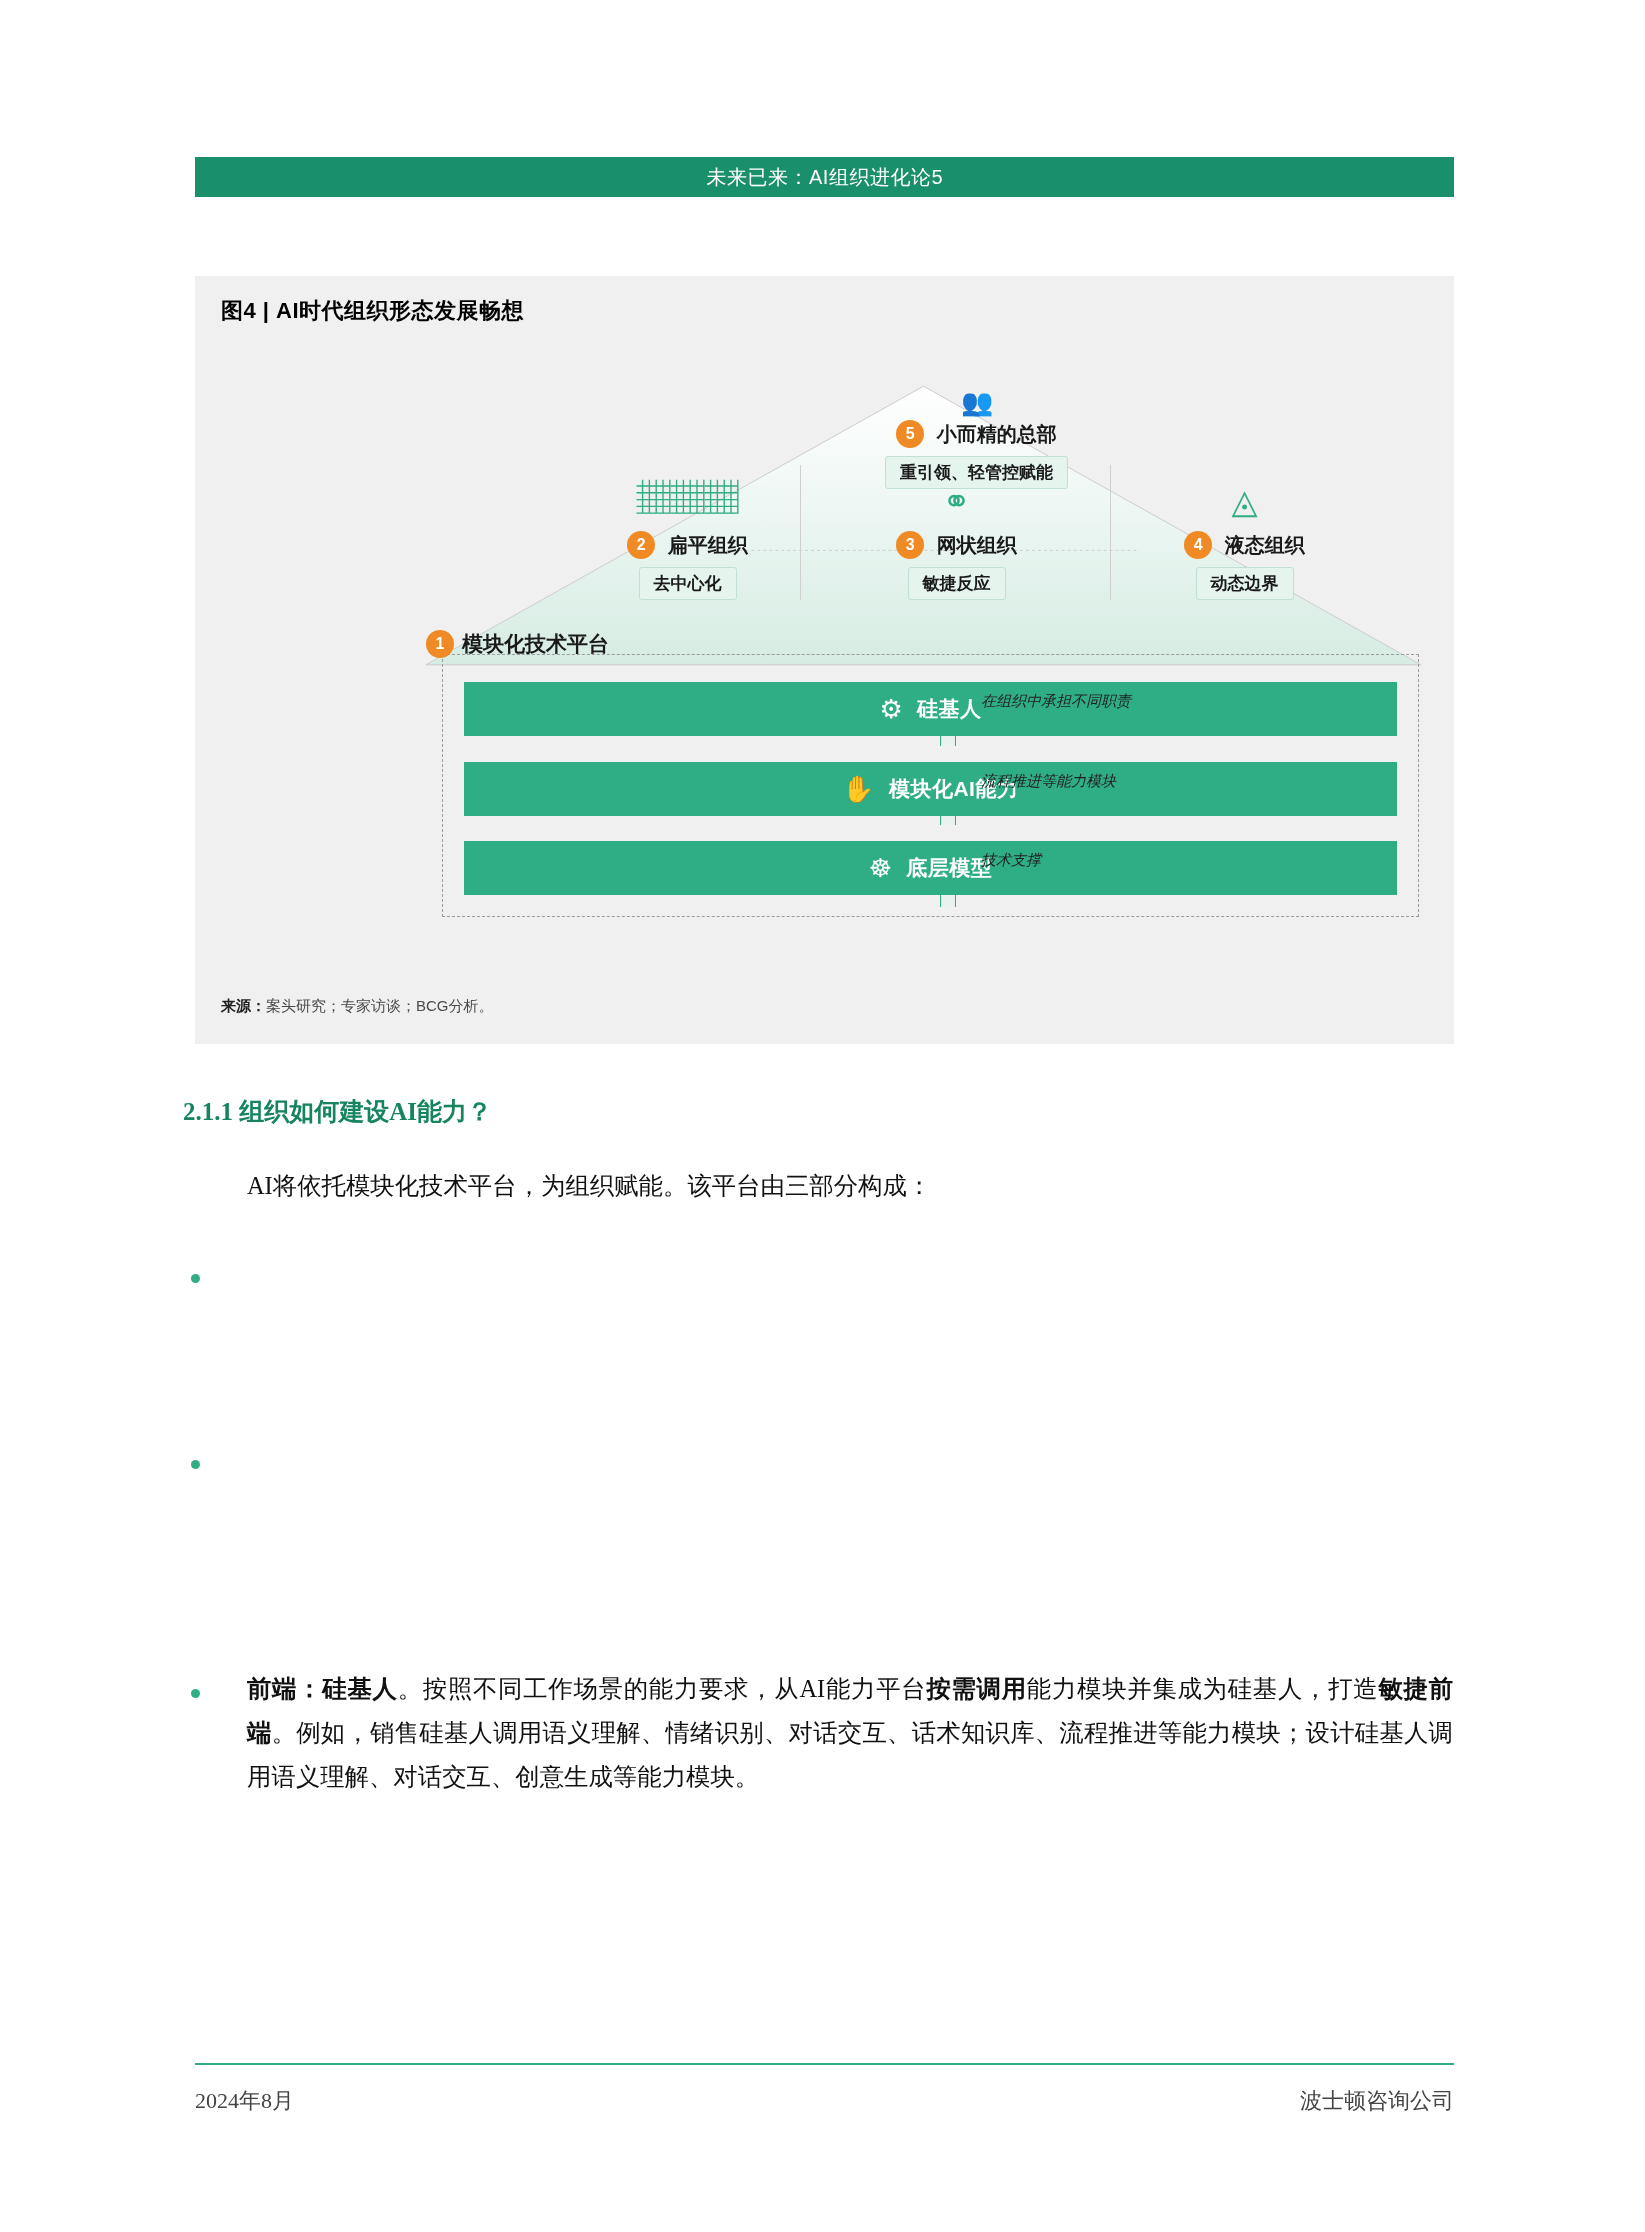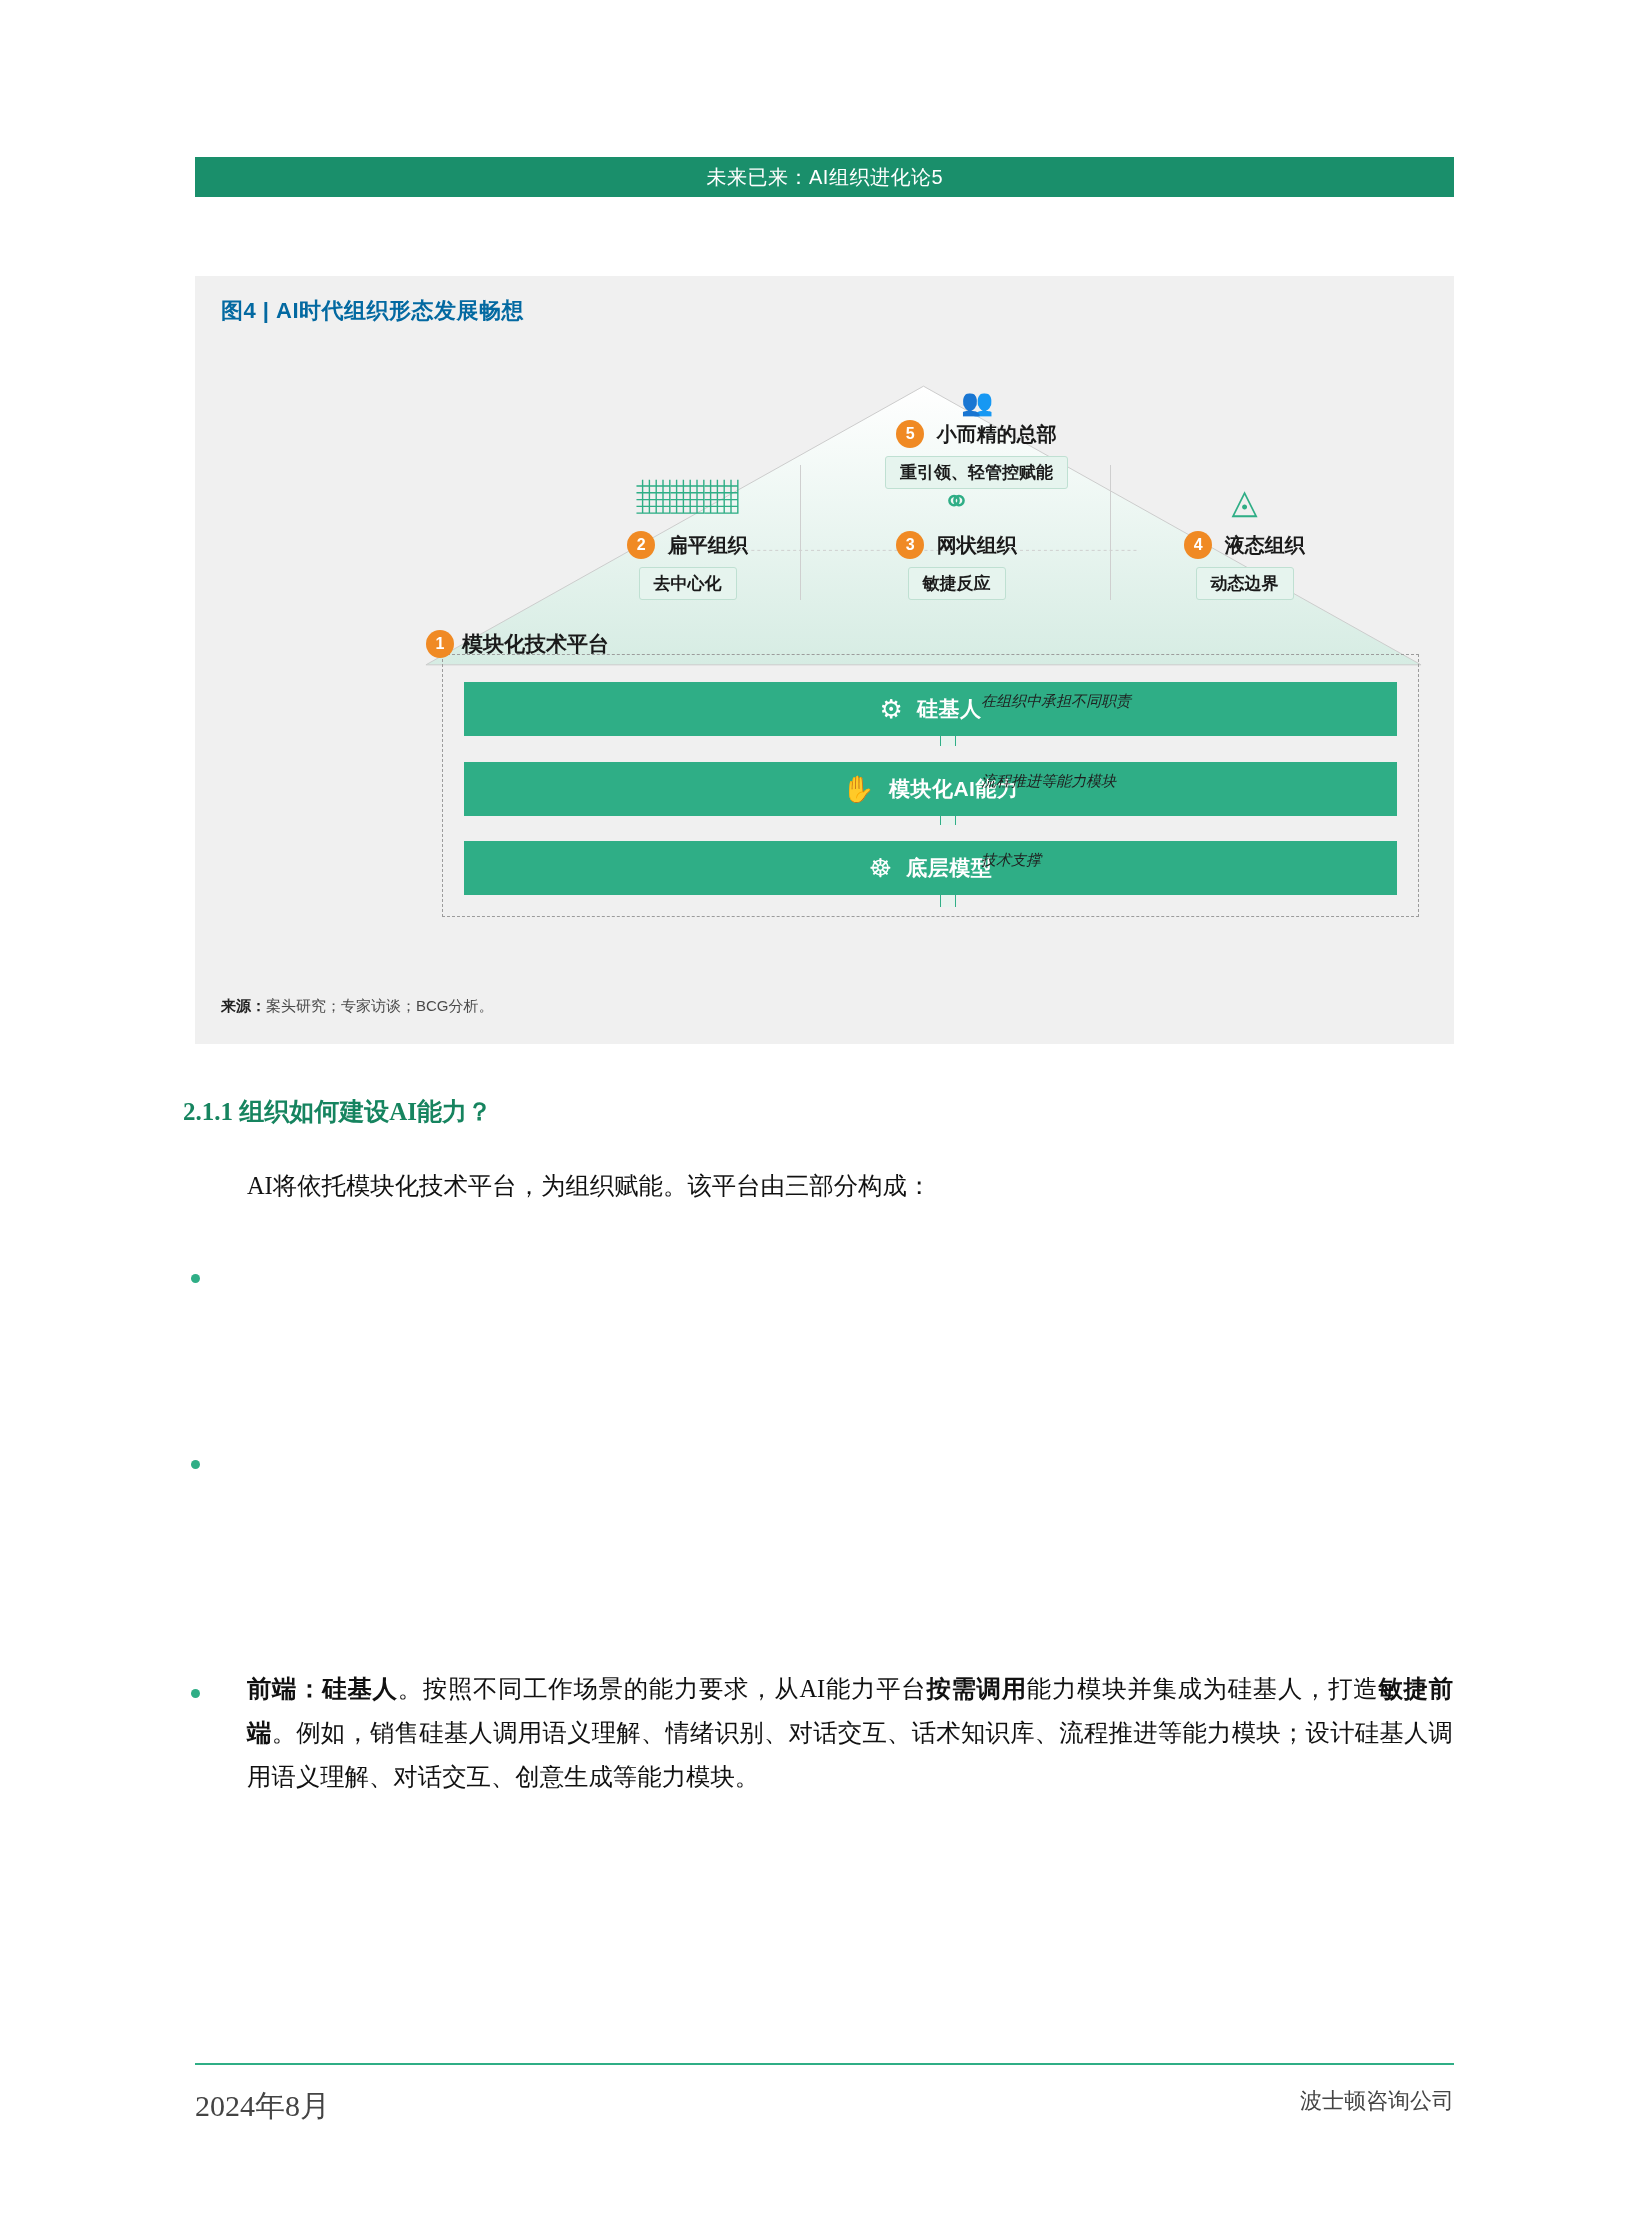--- a/index.html
+++ b/index.html
@@ -56,21 +56,21 @@
     height: 768px;
     background: #f0f0f0;
     box-sizing: border-box;
   }
   .fig-title {
     position: absolute;
     left: 26px;
     top: 20px;
     font-size: 22px;
     font-weight: bold;
-    color: #0369a1;
+    color: #000000;
     letter-spacing: 0.5px;
   }
   .fig-source {
     position: absolute;
     left: 26px;
     bottom: 28px;
     font-size: 15px;
     color: #4a4a4a;
   }
   .fig-source b {
@@ -274,21 +274,21 @@
     left: 195px;
     top: 2063px;
     width: 1259px;
     height: 2px;
     background: #2fae86;
   }
   .footer-left {
     position: absolute;
     left: 195px;
     top: 2086px;
-    font-size: 30px;
+    font-size: 22px;
     color: #444;
     font-family: "Liberation Serif", serif;
   }
   .footer-right {
     position: absolute;
     right: 192px;
     top: 2086px;
     font-size: 22px;
     color: #444;
     font-family: "Liberation Serif", serif;

